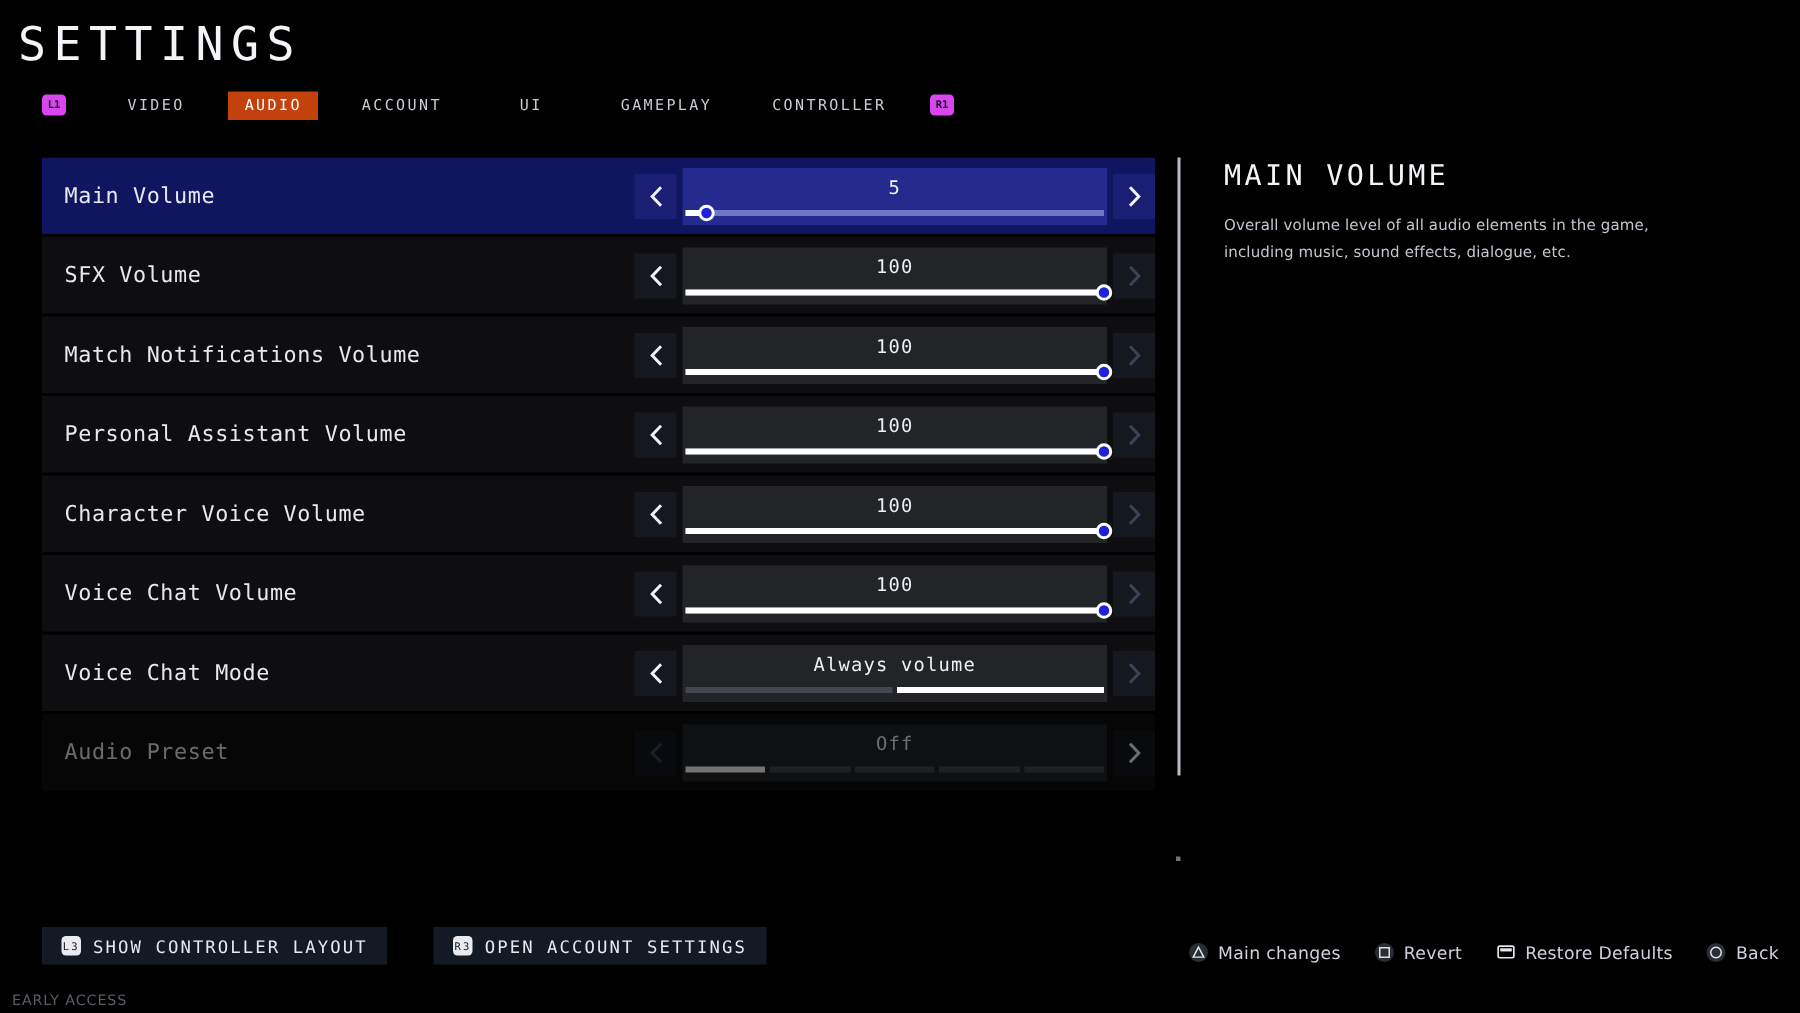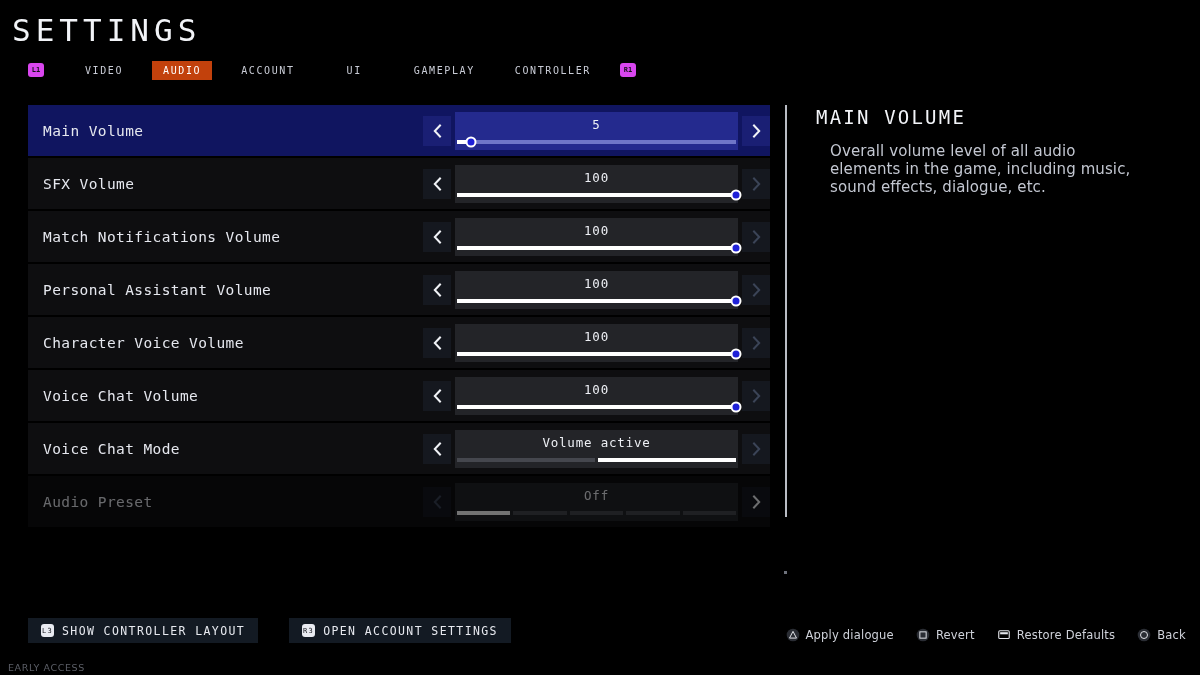--- a/index.html
+++ b/index.html
@@ -209,28 +209,27 @@
     top: 106px;
     width: 360px;
   }
   #info-title {
     font-size: 19px;
     letter-spacing: 2.2px;
     color: #f2f4f8;
     margin-bottom: 14px;
   }
   #info-desc {
-    font-size: 15px;
+    font-size: 10px;
     line-height: 18px;
     color: #c3c7d1;
     font-family: "DejaVu Sans", sans-serif;
     letter-spacing: 0.1px;
     margin-bottom: 10px;
     width: 320px;
-    margin-left: 14px;
   }
   #info-range {
     font-size: 12px;
     letter-spacing: 1.1px;
     color: #b6bac4;
   }
 
   
   #bottom-left-buttons {
     position: absolute;
@@ -462,21 +461,21 @@
     </div>
     <div class="setting-row">
       <div class="row-label">Voice Chat Mode</div>
       <div class="row-control">
         <div class="chev">
           <svg width="9" height="14" viewBox="0 0 9 14">
             <polyline points="7,1.5 1.8,7 7,12.5" fill="none" stroke="currentColor" stroke-width="2" stroke-linecap="square"></polyline>
           </svg>
         </div>
         <div class="slider-wrap">
-          <div class="slider-value">Volume active</div>
+          <div class="slider-value">Always volume</div>
           <div class="seg-track">
             <div class="seg"></div>
             <div class="seg on"></div>
           </div>
         </div>
         <div class="chev dim">
           <svg width="9" height="14" viewBox="0 0 9 14">
             <polyline points="2,1.5 7.2,7 2,12.5" fill="none" stroke="currentColor" stroke-width="2" stroke-linecap="square"></polyline>
           </svg>
         </div>
@@ -528,21 +527,21 @@
     <span>OPEN ACCOUNT SETTINGS</span>
   </div>
 </div>
 
 <div id="bottom-right-hints">
   <div class="hint">
     <svg class="ps-icon" viewBox="0 0 20 20">
       <circle cx="10" cy="10" r="9" fill="#2a2d34"></circle>
       <path d="M10 4.8 L15 14.4 L5 14.4 Z" fill="none" stroke="#e4e6ec" stroke-width="1.4"></path>
     </svg>
-    <span>Apply dialogue</span>
+    <span>Main changes</span>
   </div>
   <div class="hint">
     <svg class="ps-icon" viewBox="0 0 20 20">
       <circle cx="10" cy="10" r="9" fill="#2a2d34"></circle>
       <rect x="5.5" y="5.5" width="9" height="9" fill="none" stroke="#e4e6ec" stroke-width="1.4"></rect>
     </svg>
     <span>Revert</span>
   </div>
   <div class="hint">
     <svg class="ps-icon" viewBox="0 0 20 20">

